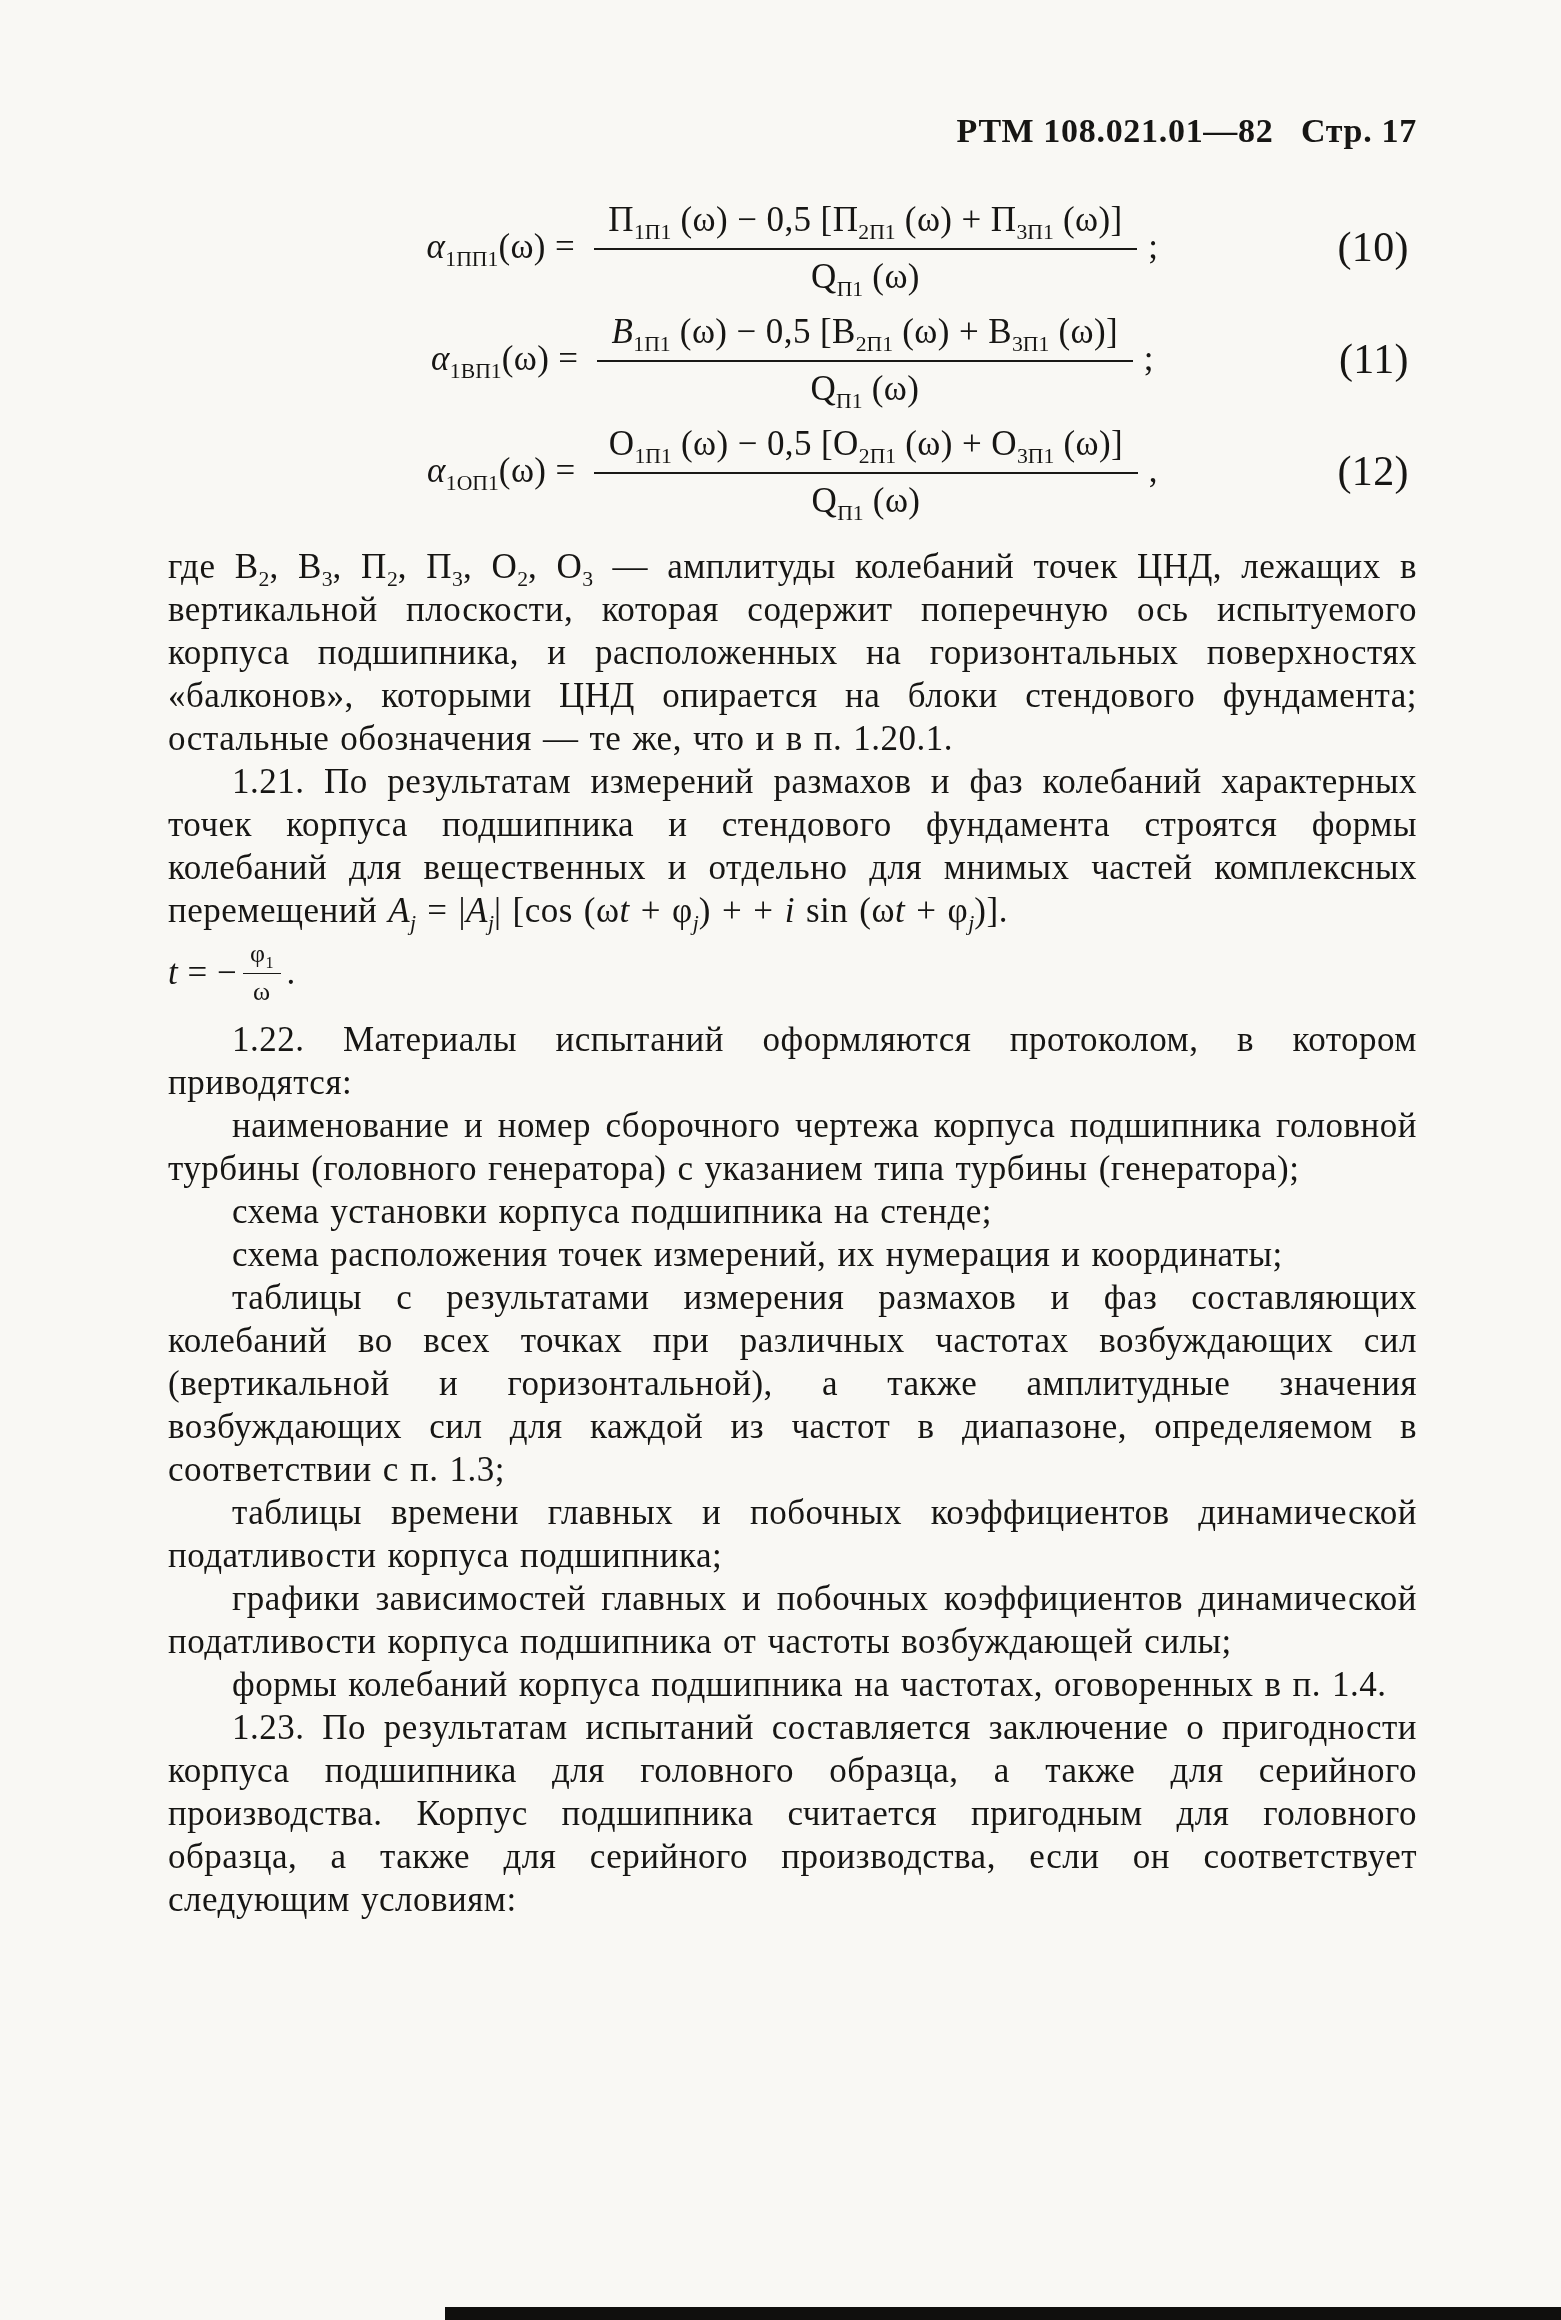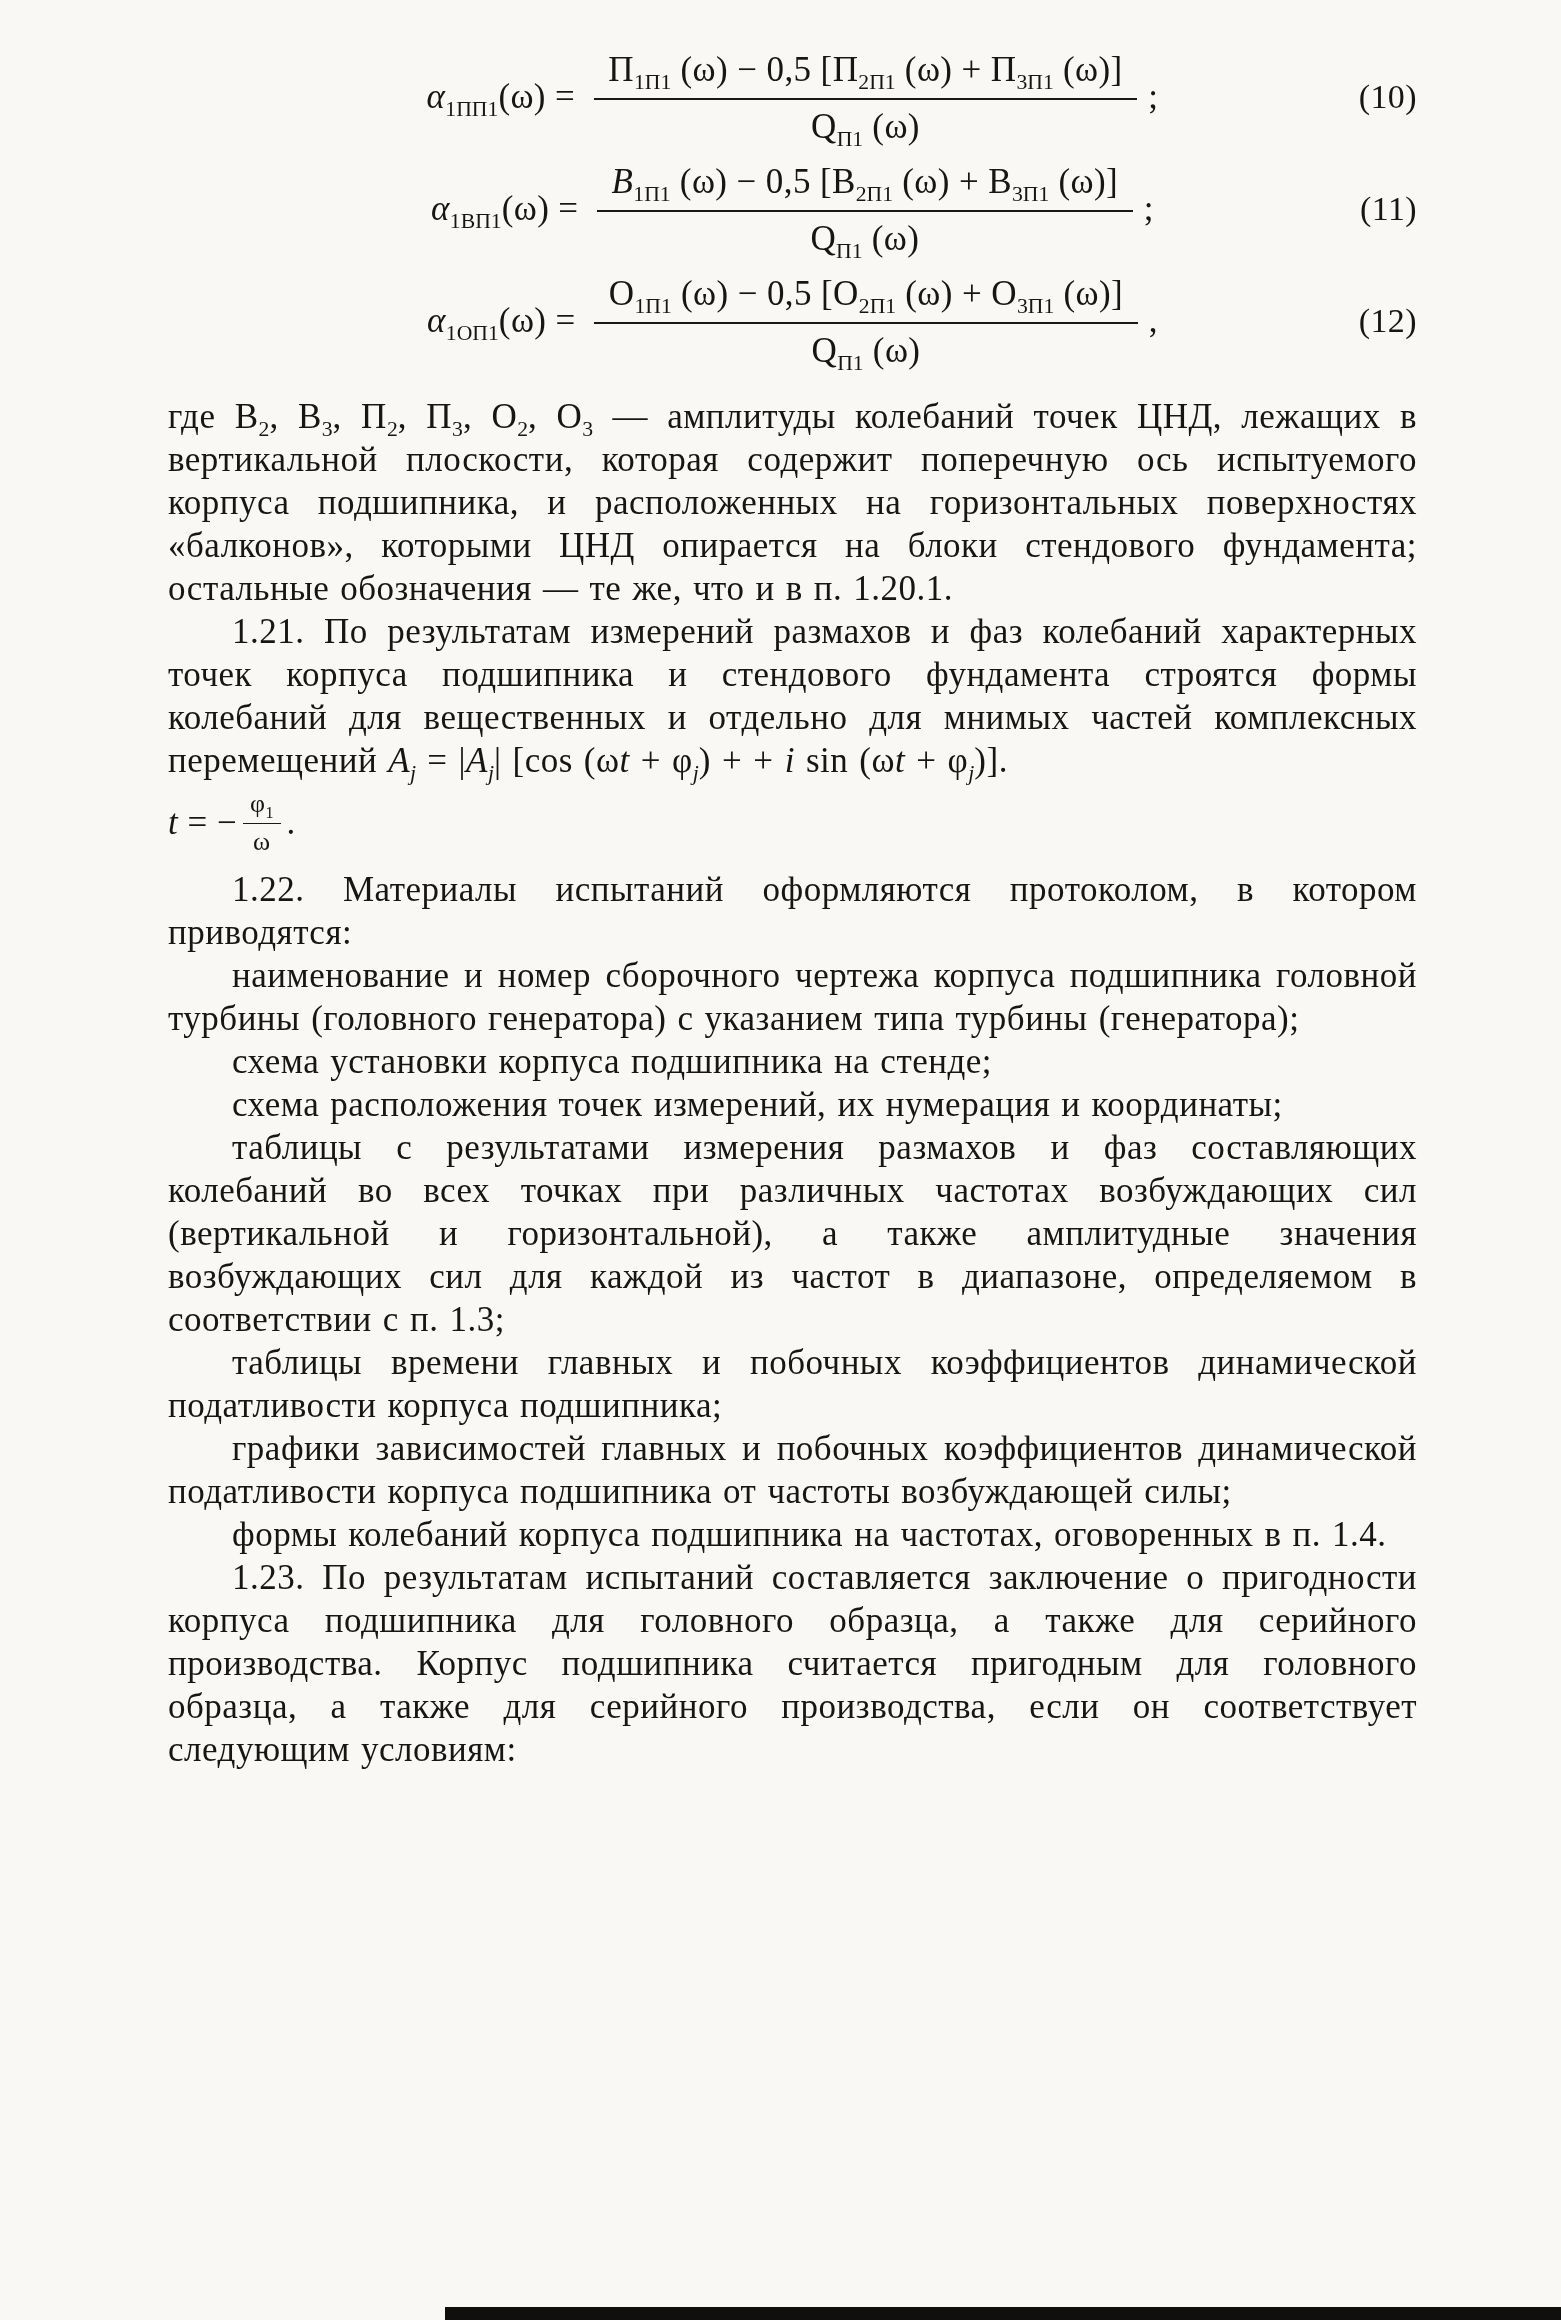--- a/index.html
+++ b/index.html
@@ -56,24 +56,24 @@
     white-space: nowrap;
   }
   .frac .den {
     display: block;
     padding-top: 6.4px;
     white-space: nowrap;
   }
   .f-punct { margin-left: 11px; align-self: center; }
   .eq-tag {
     position: absolute;
-    right: 0;
+    right: 8px;
     top: 50%;
     transform: translateY(-50%);
-    font-size: 34px;
+    font-size: 42px;
   }
 
   .para {
     margin: 0;
     font-size: 35px;
     line-height: 43px;
     text-align: justify;
     letter-spacing: 0.5px;
     word-spacing: 1.8px;
   }
@@ -109,20 +109,23 @@
     height: 13.8px;
     background: #100f0d;
   }
 </style>
 </head>
 <body>
 
 <div class="page">
   <div class="content">
 
+    <div class="header">
+      <span>РТМ 108.021.01—82</span><span class="page-num">Стр. 17</span>
+    </div>
 
     <div class="formulas">
 
       <div class="formula-row">
         <span class="f-body">
           <span class="f-lhs"><i>α</i><span class="sub">1ПП1</span>(ω) =</span>
           <span class="frac">
             <span class="num">П<span class="sub">1П1</span> (ω) − 0,5 [П<span class="sub">2П1</span> (ω) + П<span class="sub">3П1</span> (ω)]</span>
             <span class="den">Q<span class="sub">П1</span> (ω)</span>
           </span>

